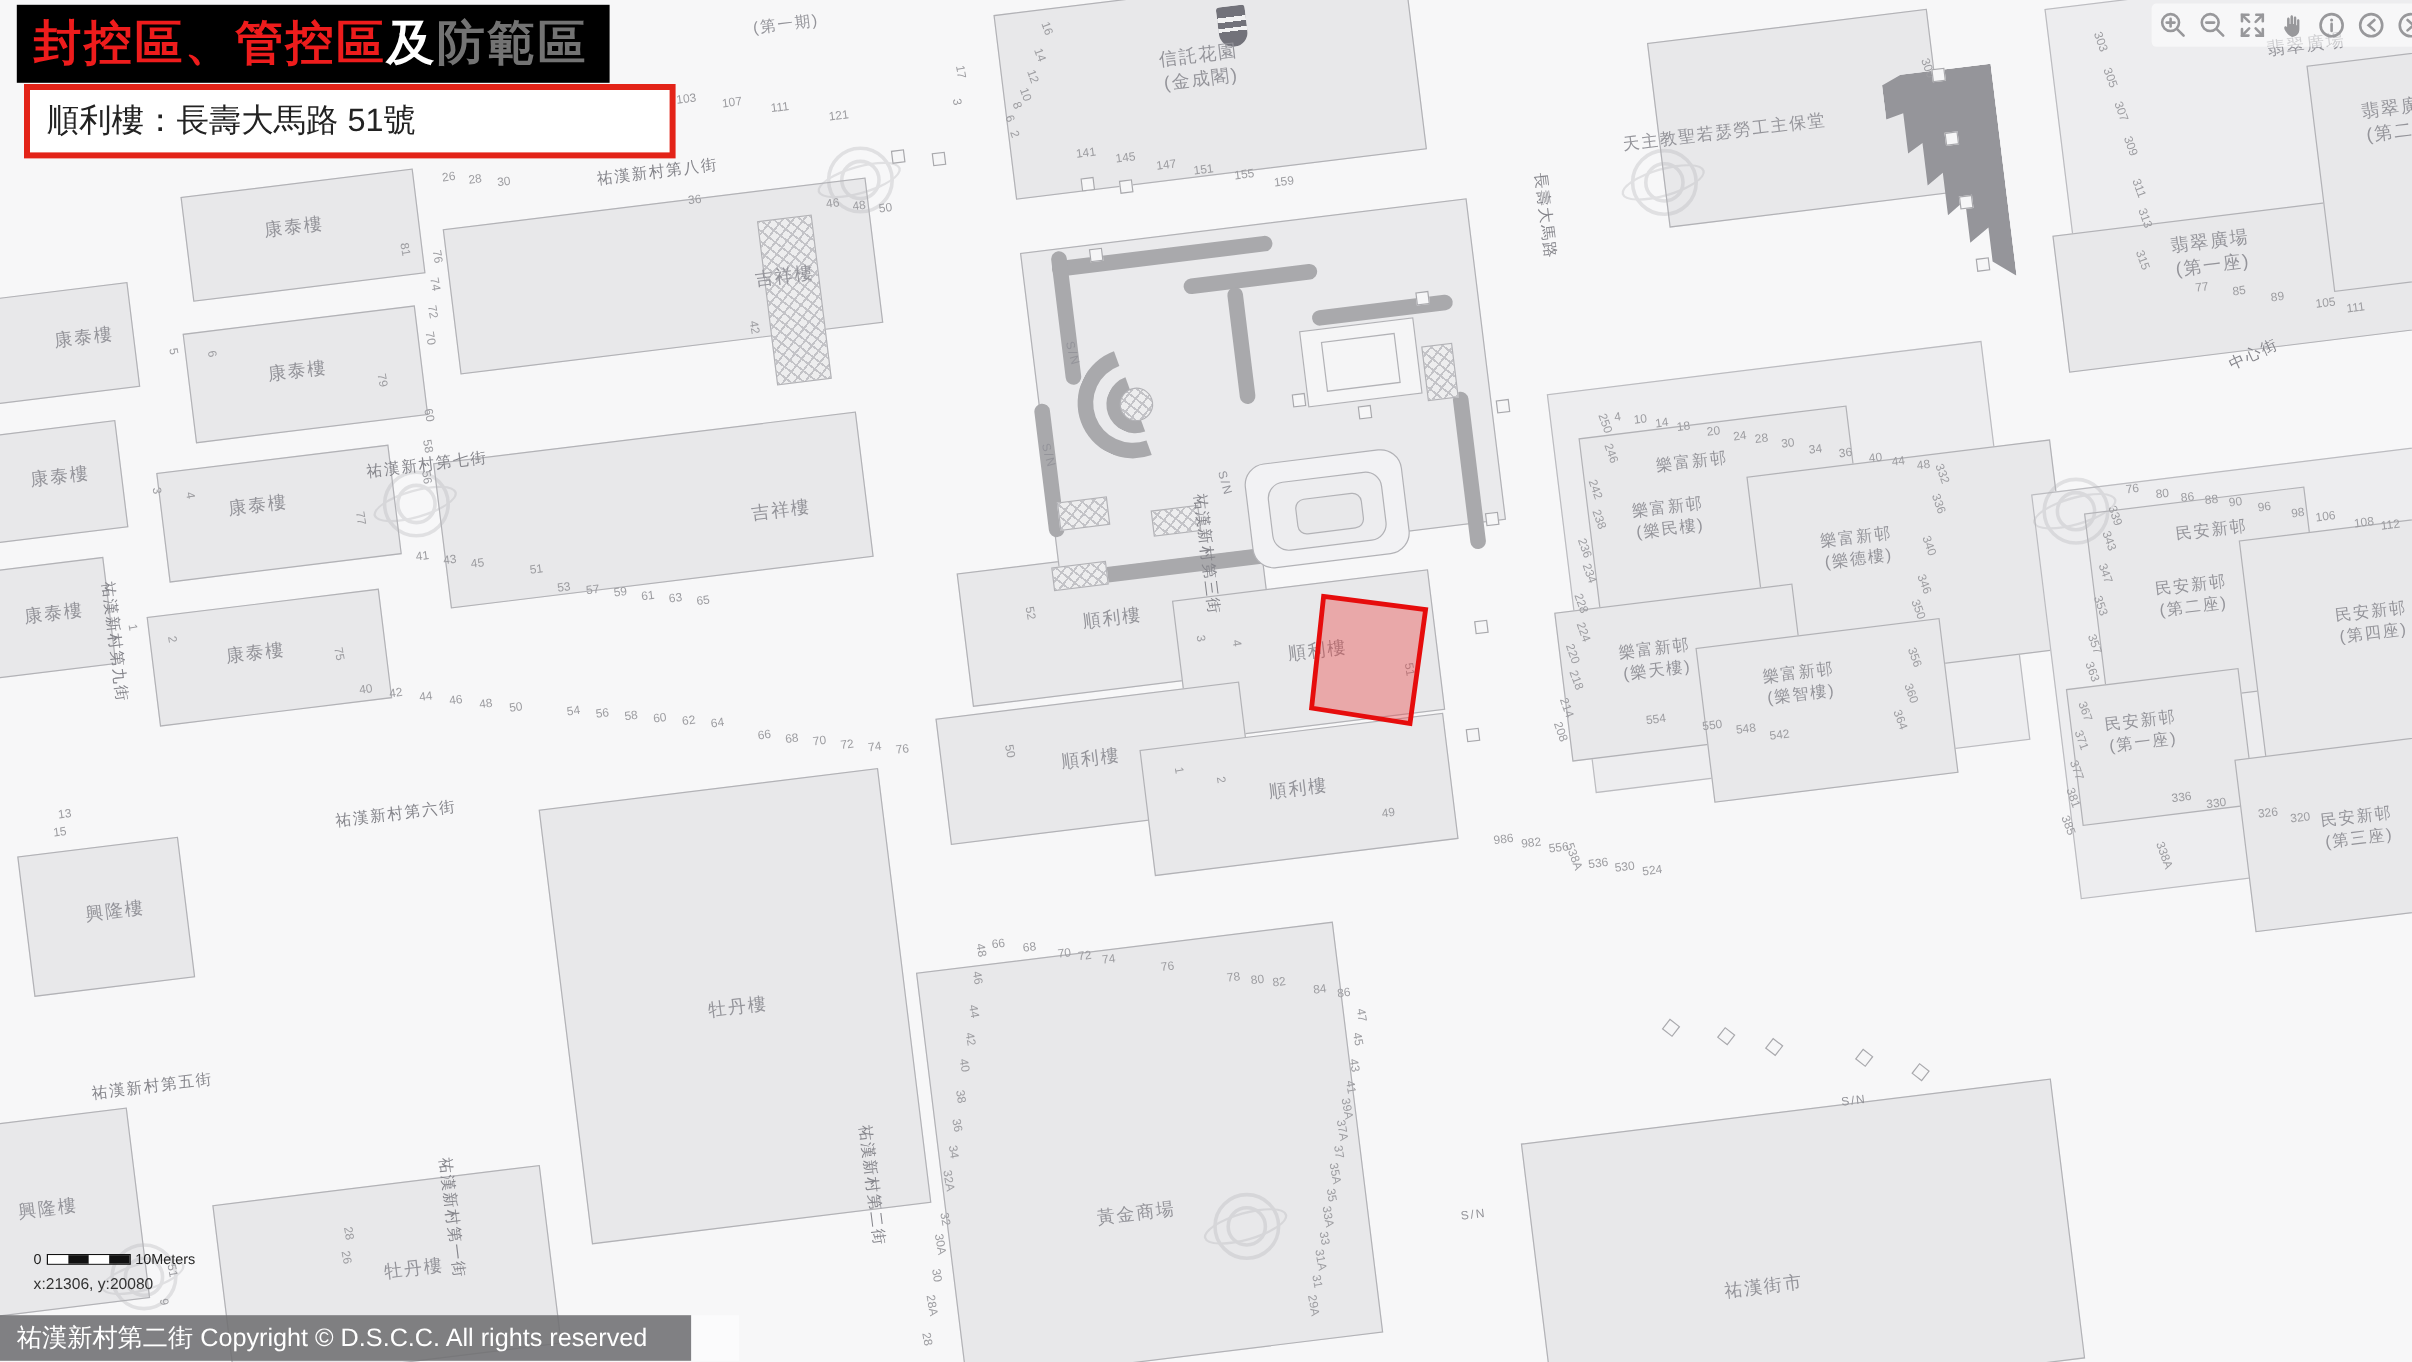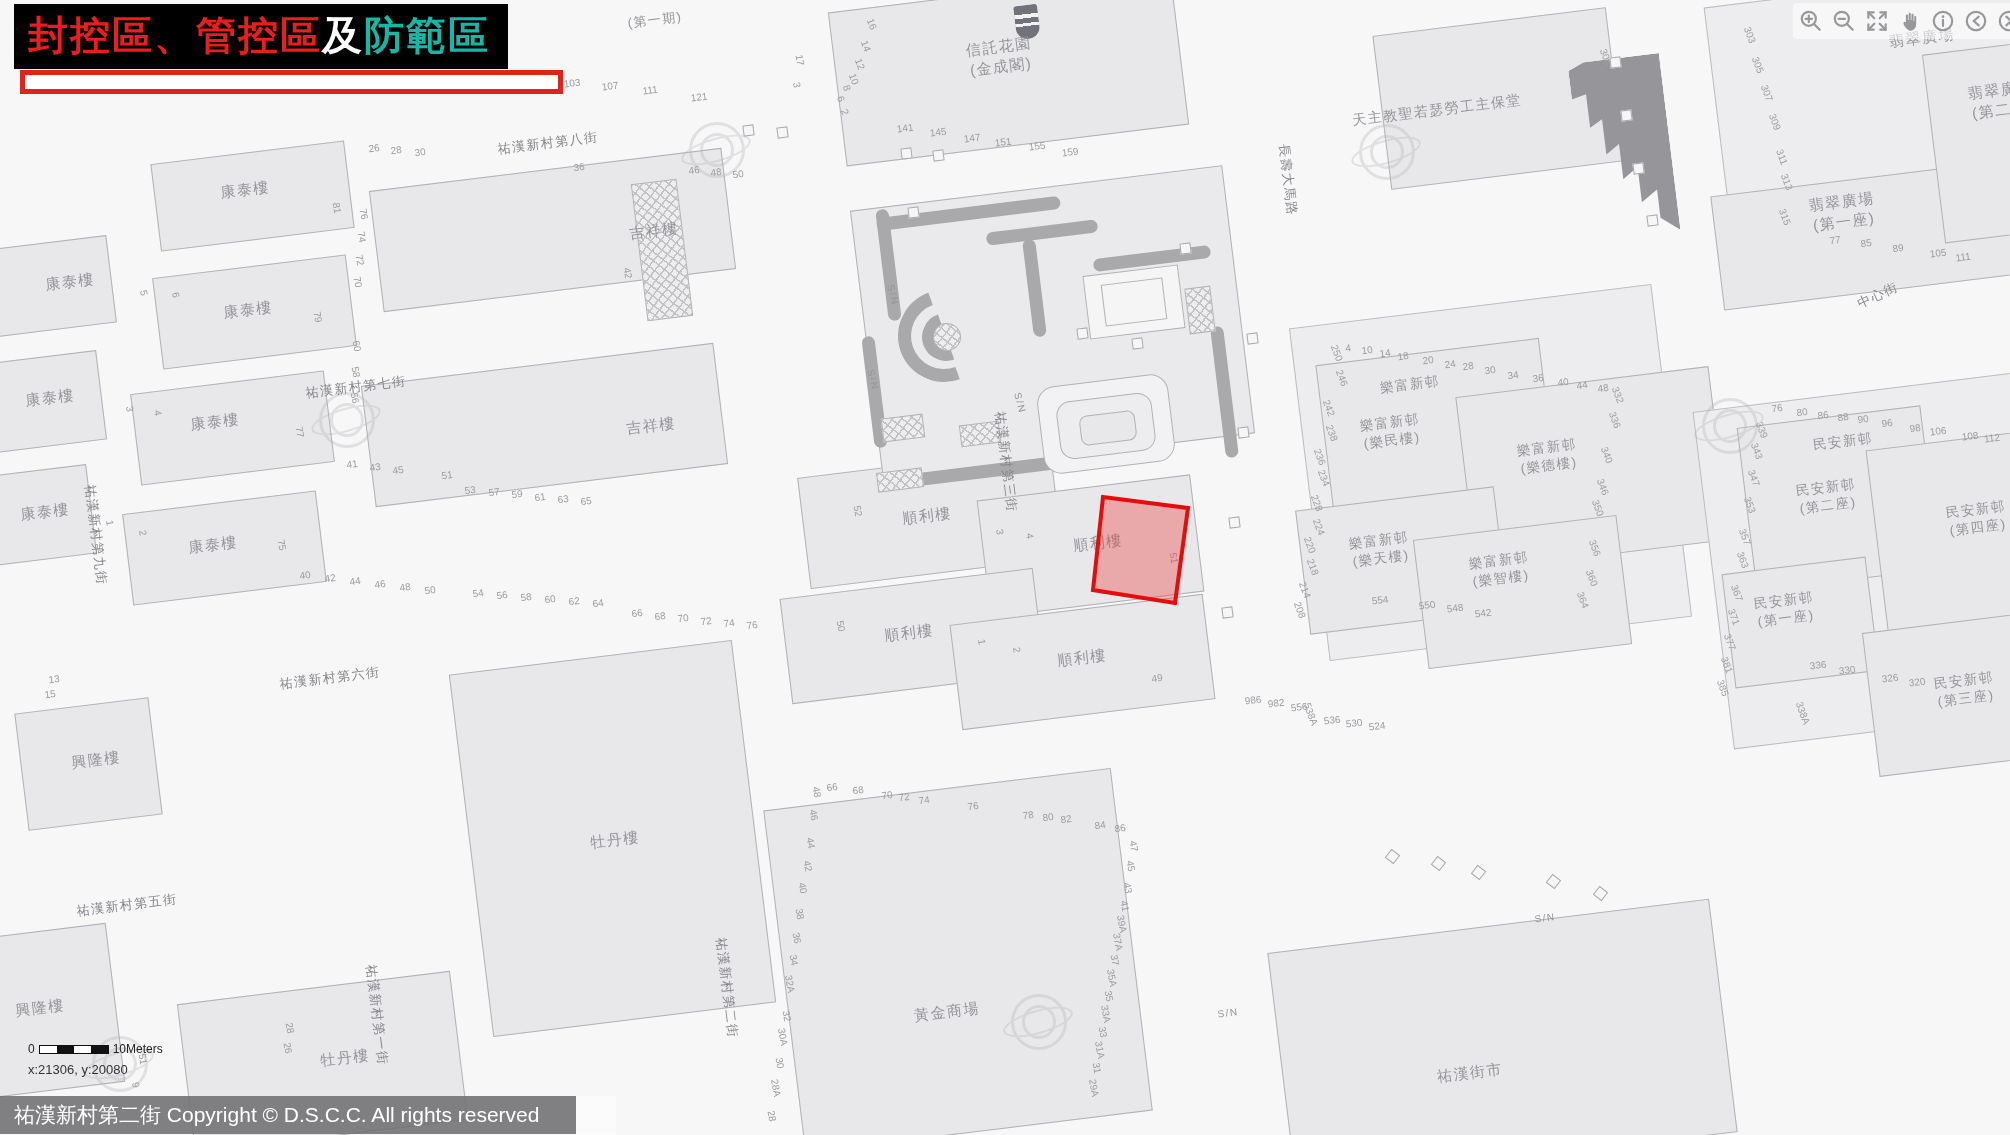--- a/index.html
+++ b/index.html
@@ -428,23 +428,24 @@
       <div class="c1" style="left:9px;top:2px;width:50px;height:50px"></div>
       <div class="c2" style="left:20px;top:13px;width:28px;height:28px"></div>
       <div class="e1" style="left:0;top:18px;width:68px;height:20px;transform:rotate(-16deg)"></div>
     </div>
   </div>
 
 <svg id="overlay-svg" width="2010" height="1135">
   <polygon id="red-zone-poly" points="1103,497 1188,508 1175,603 1093,590" fill="rgba(233,62,62,0.38)" stroke="#e60c0c" stroke-width="4"></polygon>
 </svg>
 
-<div id="title-banner"><span style="color: rgb(238, 28, 28);">封控區、管控區</span><span style="color: rgb(255, 255, 255);">及</span><span style="color: #14b8a6;">防範區</span></div>
+<div id="title-banner"><span style="color: rgb(238, 28, 28);">封控區、管控區</span><span style="color: rgb(255, 255, 255);">及</span><span style="color: #737373;">防範區</span></div>
 
 <div id="info-box">
+  <div>順利樓：長壽大馬路 51號</div>
 </div>
 
 <div id="toolbar">
     <div class="tool-btn">
       <svg width="26" height="26" viewBox="0 0 24 24" fill="none" stroke="#98989b" stroke-width="2" stroke-linecap="round">
         <circle cx="10" cy="10" r="6.5"></circle>
         <line x1="15" y1="15" x2="20" y2="20"></line>
         <line x1="7" y1="10" x2="13" y2="10"></line>
         <line x1="10" y1="7" x2="10" y2="13"></line>
       </svg>

